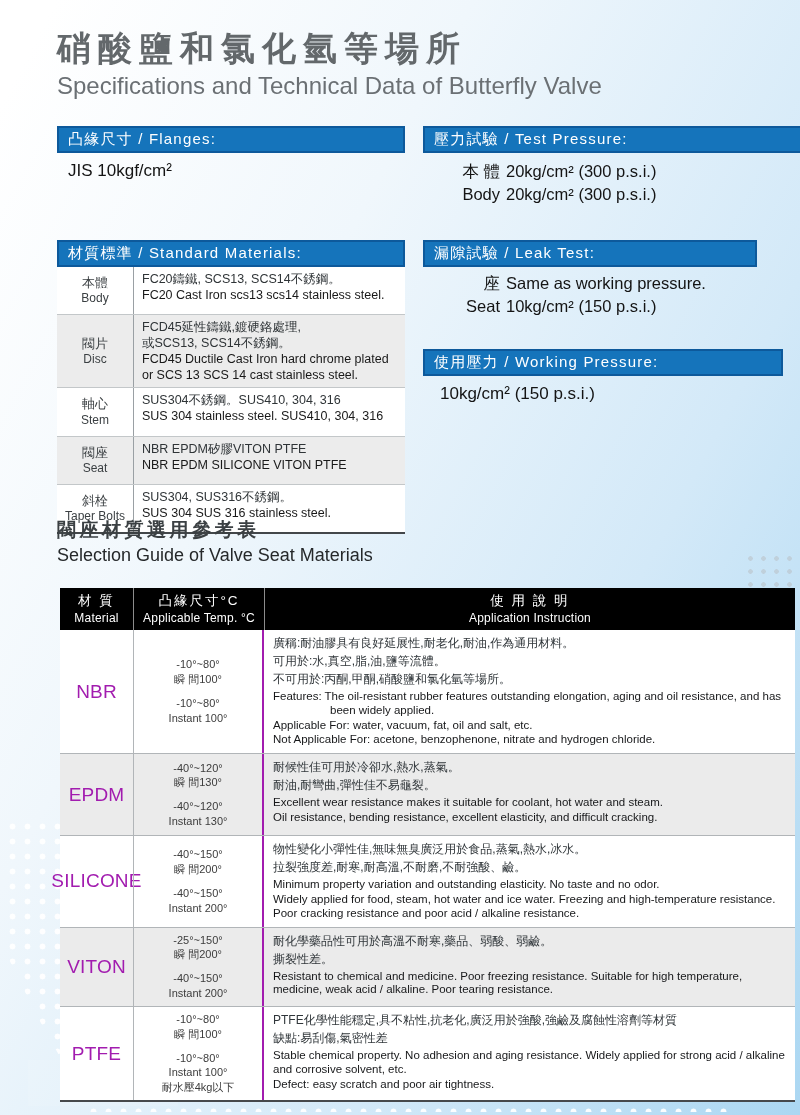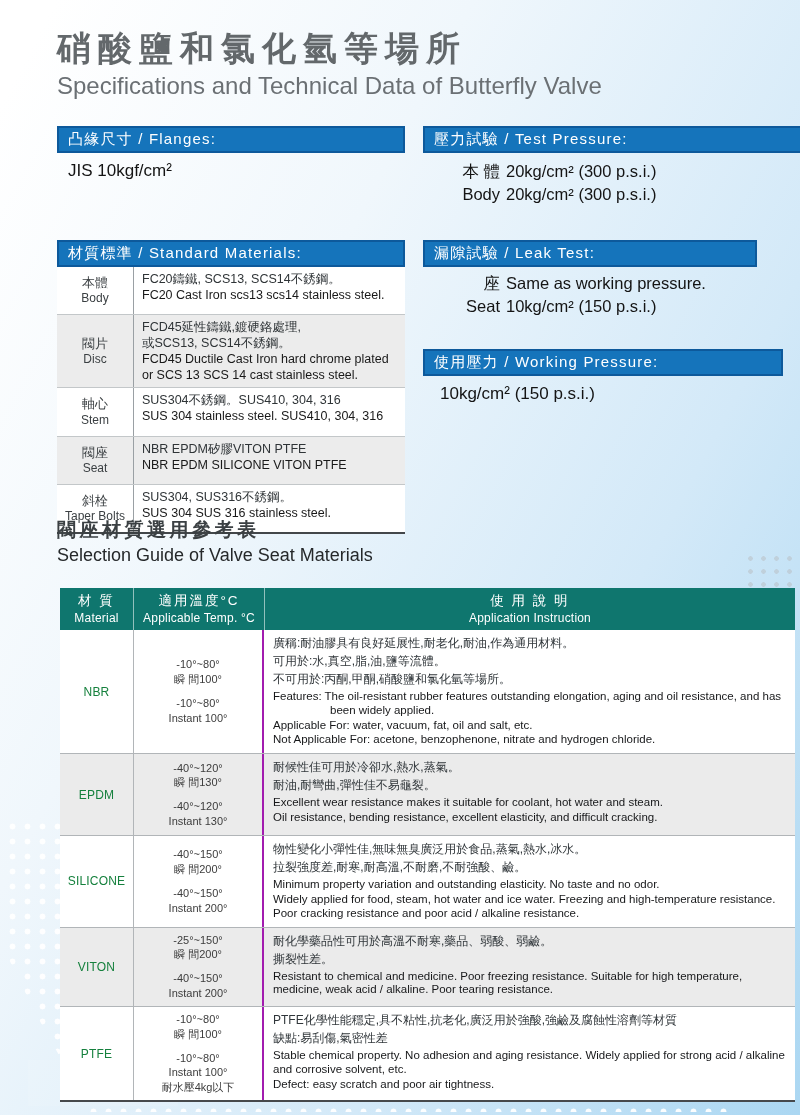--- a/index.html
+++ b/index.html
@@ -71,31 +71,31 @@
   .mvalue .en { font-size:12.5px; color:#191919; }
 
   
   .s2-title-zh { position:absolute; left:57px; top:517px; font-size:19px; font-weight:600;
     color:#3b4043; letter-spacing:3.5px; z-index:2; }
   .s2-title-en { position:absolute; left:57px; top:545px; font-size:18px; color:#25282a; z-index:2; }
 
   
   .btable { position:absolute; left:60px; top:588px; width:735px; z-index:2;
     background:#ffffff; border-bottom:2px solid #46494c; }
-  .bhead { display:flex; background:#0f766e; color:#ffffff; }
+  .bhead { display:flex; background:#000000; color:#ffffff; }
   .bhcell { padding:4px 2px 5px 2px; text-align:center; }
   .bhcell + .bhcell { border-left:1px solid rgba(255,255,255,.55); }
   .bhcell .hzh { font-size:13.5px; letter-spacing:2px; margin-bottom:1px; }
   .bhcell .hen { font-size:12px; letter-spacing:.2px; }
   .c1 { width:73px; } .c2 { width:131px; } .c3 { flex:1; }
   .brow { display:flex; }
   .brow + .brow { border-top:1px solid #b1b5b8; }
   .brow.alt { background:#ebebeb; }
   .bcell-mat { width:73px; display:flex; align-items:center; justify-content:center;
-    font-size:12px; color:#15803d; letter-spacing:.2px; }
+    font-size:19px; color:#a21caf; letter-spacing:.2px; }
   .bcell-temp { width:131px; border-left:1px solid #b1b5b8; border-right:2px solid #a21caf;
     display:flex; flex-direction:column; align-items:center; justify-content:center;
     font-size:11px; color:#3c3c3c; line-height:1.35; text-align:center; padding:5px 2px; }
   .tgap { height:9px; }
   .bcell-desc { flex:1; padding:4px 9px 5px 9px; }
   .dzh { font-size:12px; color:#30363a; margin:2px 0 3px 0; line-height:1.25; }
   .den { font-size:11.5px; color:#17181a; line-height:1.2; margin:1px 0; }
   .hang { padding-left:57px; text-indent:-57px; }
   #row-nbr      { min-height:117px; }
   #row-epdm     { min-height:82px; }
@@ -204,21 +204,21 @@
   <div class="s2-title-zh">閥座材質選用參考表</div>
   <div class="s2-title-en">Selection Guide of Valve Seat Materials</div>
 
   <div class="btable">
     <div class="bhead">
       <div class="bhcell c1">
         <div class="hzh">材 質</div>
         <div class="hen">Material</div>
       </div>
       <div class="bhcell c2">
-        <div class="hzh">適用溫度°C</div>
+        <div class="hzh">凸緣尺寸°C</div>
         <div class="hen">Applicable Temp. °C</div>
       </div>
       <div class="bhcell c3">
         <div class="hzh">使 用 說 明</div>
         <div class="hen">Application Instruction</div>
       </div>
     </div>
 
     <div class="brow" id="row-nbr">
       <div class="bcell-mat">NBR</div>

